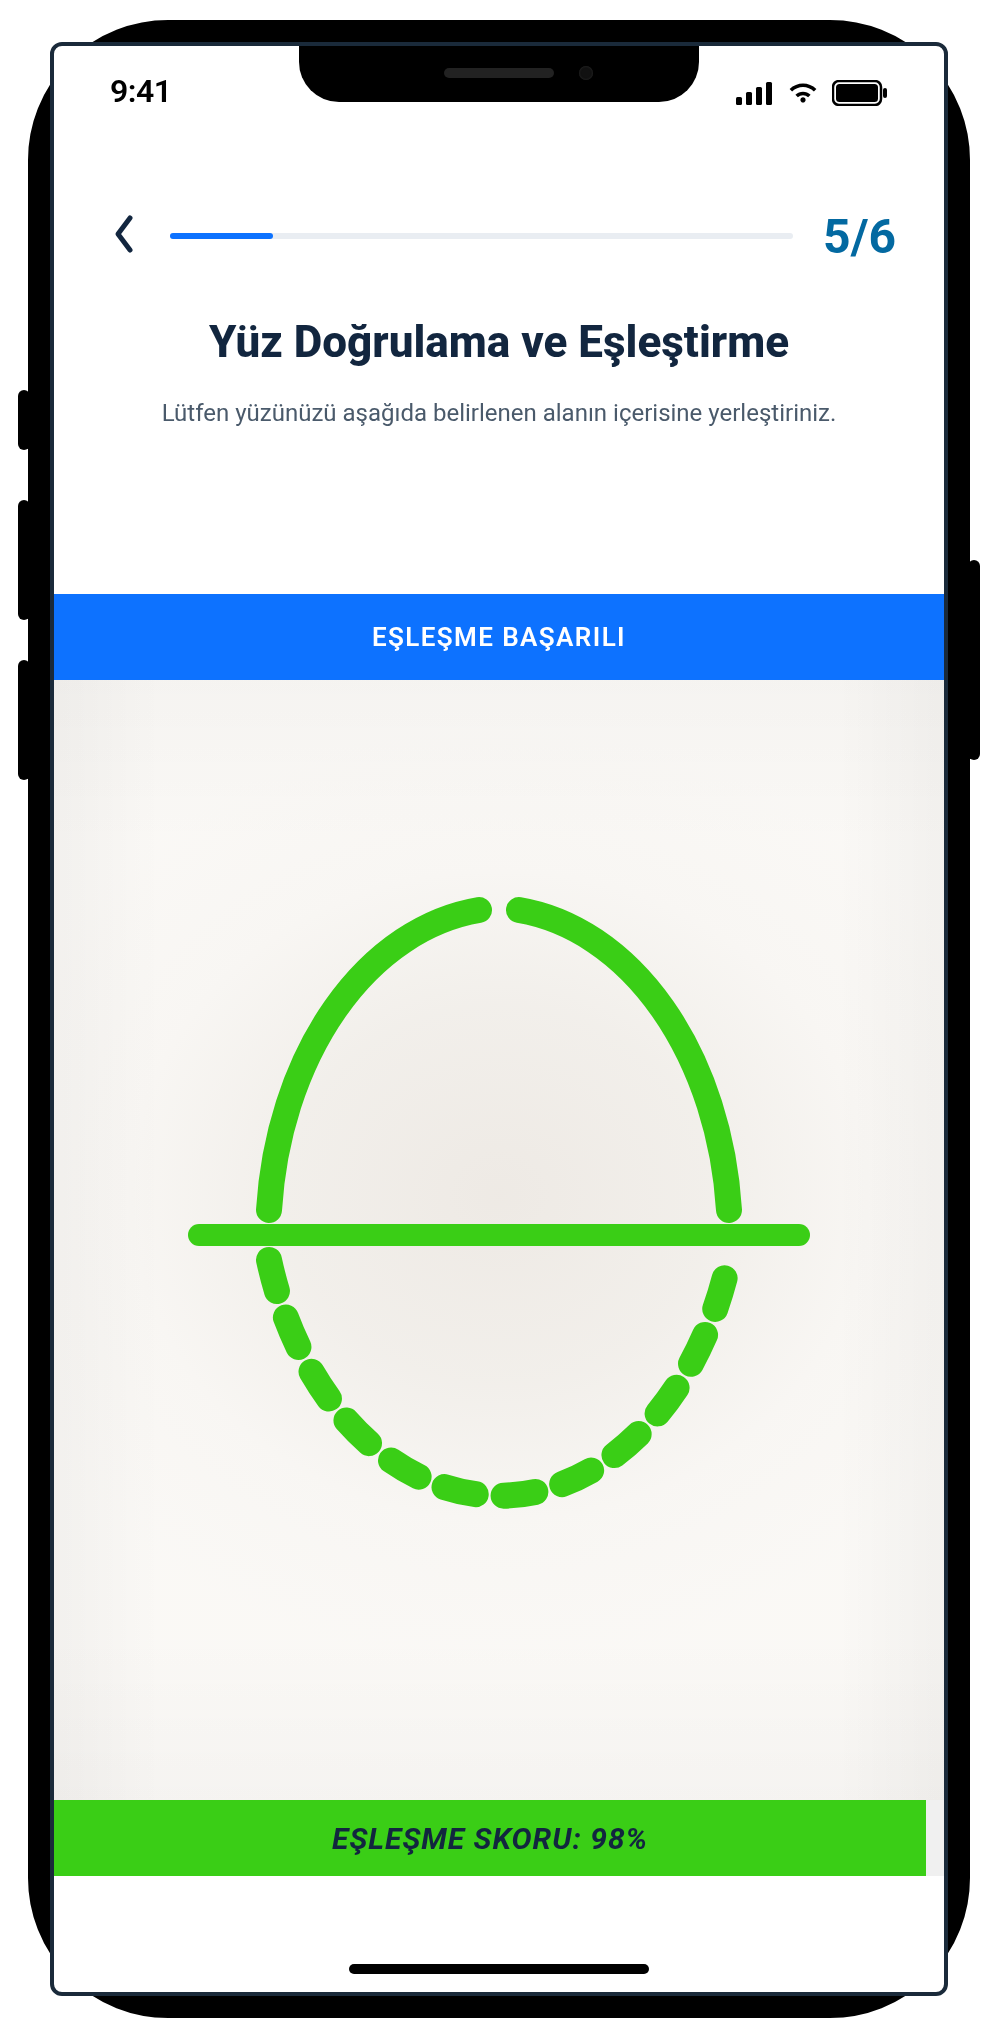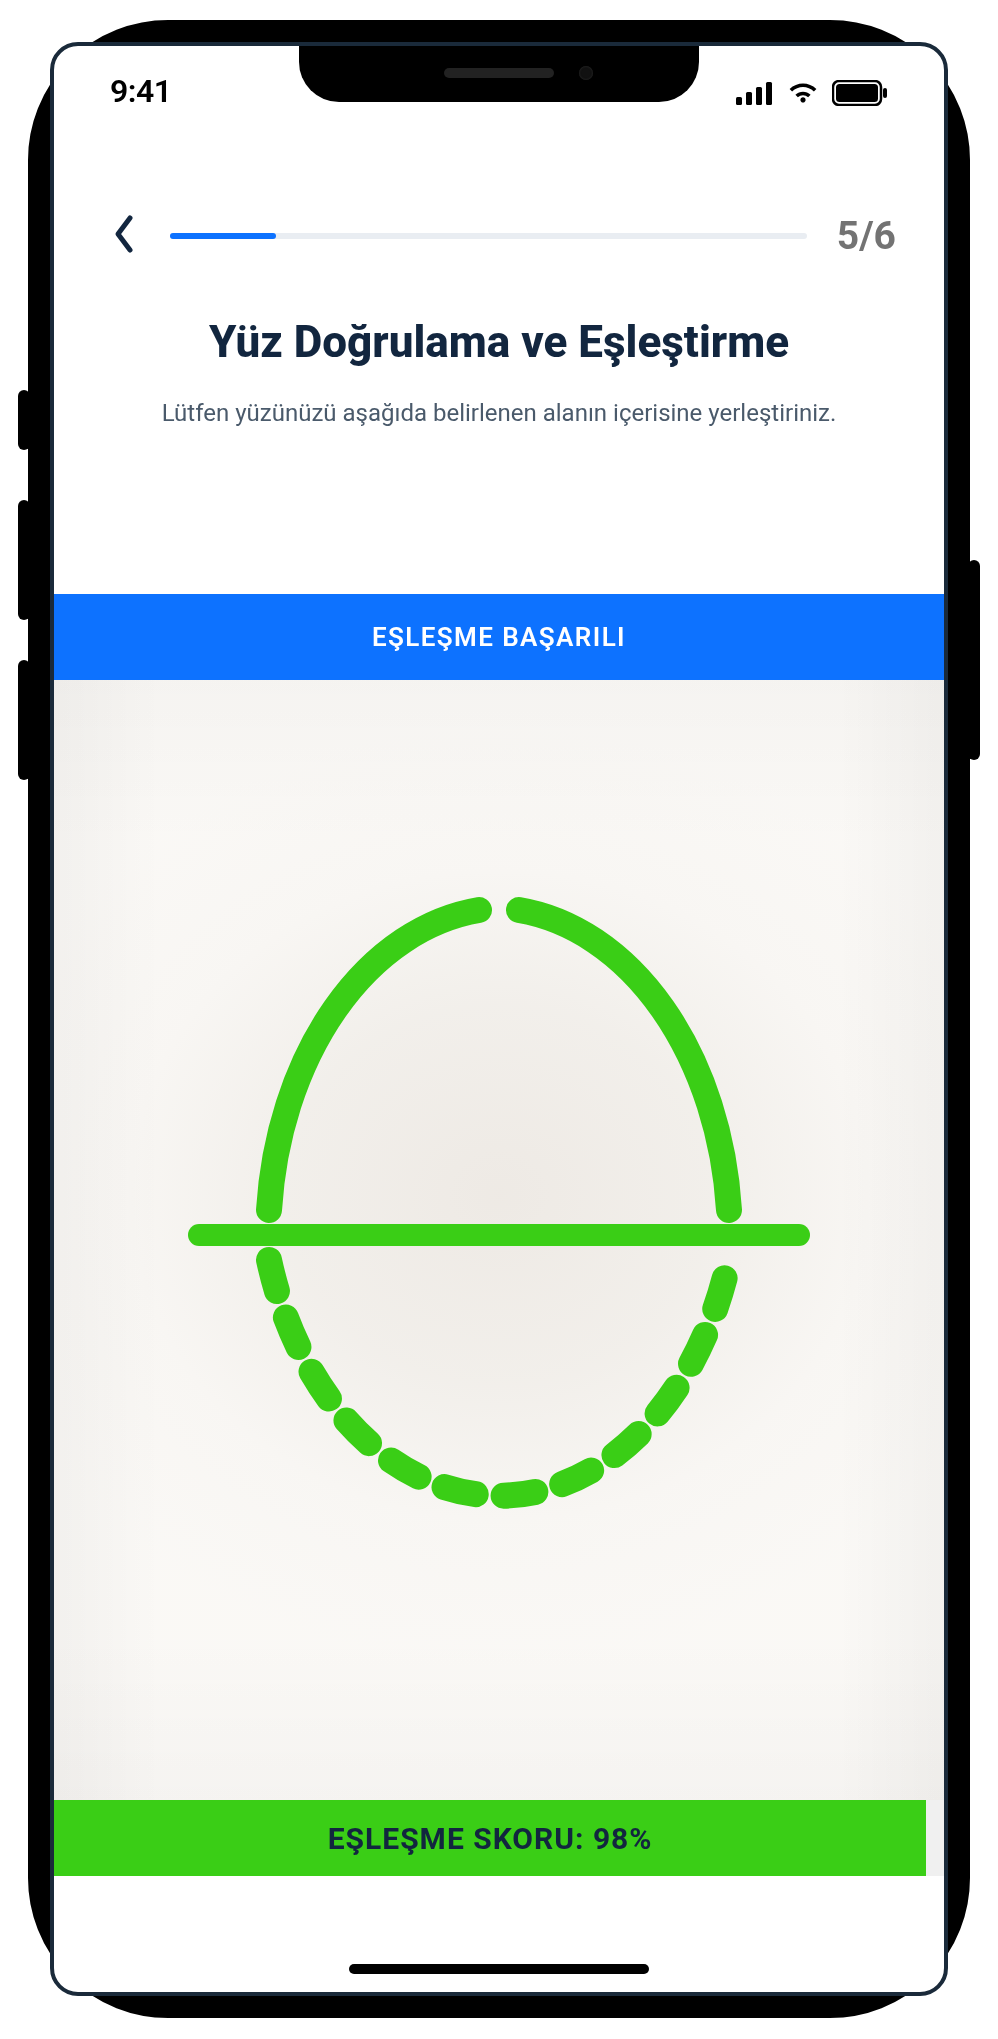--- a/index.html
+++ b/index.html
@@ -17,21 +17,21 @@
     top: 20px; left: 28px;
     width: 942px; height: 1998px;
     border: 16px solid #000;
     border-radius: 140px;
     background: #000;
     padding: 6px;
   }
   .phone-inner {
     width: 100%; height: 100%;
     border: 4px solid #1a2a3a;
-    border-radius: 28px;
+    border-radius: 12px;
     background: #fff;
     position: relative;
     overflow: hidden;
   }
   
   .side-btn { position: absolute; background: #000; border-radius: 6px; }
   .side-btn.left1 { left: 18px; top: 390px; width: 12px; height: 60px; }
   .side-btn.left2 { left: 18px; top: 500px; width: 12px; height: 120px; }
   .side-btn.left3 { left: 18px; top: 660px; width: 12px; height: 120px; }
   .side-btn.right1 { right: 18px; left: auto; top: 560px; width: 12px; height: 200px; }
@@ -84,23 +84,23 @@
     position: relative;
     border-radius: 3px;
   }
   .progress-fill {
     position: absolute; left: 0; top: 0; height: 100%;
     width: 16.6%;
     background: #0d72ff;
     border-radius: 3px;
   }
   .step-counter {
-    color: #737373;
+    color: #0369a1;
     font-weight: 700;
-    font-size: 39px;
+    font-size: 48px;
   }
   
   .title-block {
     position: absolute; top: 270px; left: 0; right: 0;
     text-align: center;
     padding: 0 44px;
   }
   .page-title {
     font-size: 44px;
     font-weight: 800;
@@ -248,21 +248,21 @@
           <path d="M 340 50 A 240 330 0 0 1 550 350" stroke="#3ace16" stroke-width="26" fill="none" stroke-linecap="round"></path>
 
           <path d="M 90 400 A 240 330 0 0 0 550 400" stroke="#3ace16" stroke-width="26" fill="none" stroke-linecap="round" stroke-dasharray="32 28"></path>
 
           <line x1="20" y1="375" x2="620" y2="375" stroke="#3ace16" stroke-width="22" stroke-linecap="round"></line>
         </svg>
       </div>
     </div>
 
     <div class="score-bar">
-      <div class="score-fill" style="width: 98%;">
+      <div class="score-fill" style="width: 98%; font-style: italic;">
         <span>EŞLEŞME SKORU: 98%</span>
       </div>
     </div>
 
     <div class="home-indicator"></div>
 
   </div>
 </div>
 
 </body></html>

